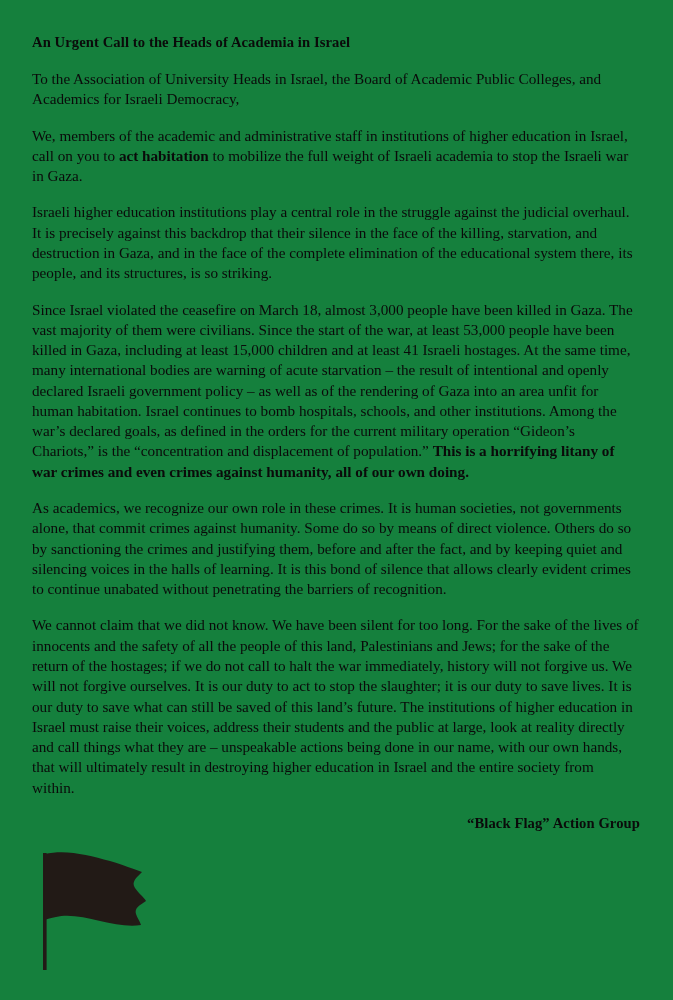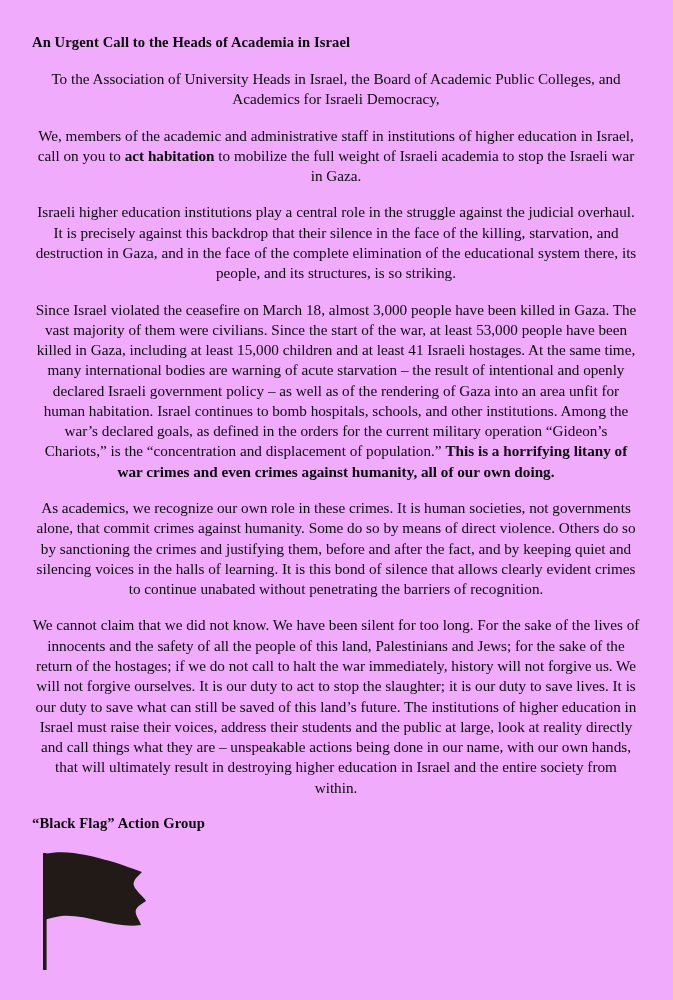--- a/index.html
+++ b/index.html
@@ -11,47 +11,48 @@
     width: 673px;
     height: 1000px;
     font-family: "Liberation Serif", "DejaVu Serif", serif;
     color: #0a0a0a;
     overflow: hidden;
   }
   .page {
     position: relative;
     width: 673px;
     height: 1000px;
-    background: #f0abfc;
+    background: #15803d;
     box-sizing: border-box;
     padding: 33px 33px 0 32px;
   }
   .doc-title {
     font-size: 14.6px;
     font-weight: bold;
     line-height: 1.30;
     margin: 0 0 17px 0;
     letter-spacing: 0.1px;
   }
   .para {
     font-size: 15.2px;
     line-height: 1.335;
     margin: 0 0 16px 0;
-    text-align: center;
+    text-align: left;
     max-width: 610px;
   }
   .para b, .para strong {
     font-weight: bold;
   }
   .signature {
     font-size: 14.6px;
     font-weight: bold;
     line-height: 1.30;
     margin: 6px 0 0 0;
     letter-spacing: 0.1px;
+    text-align: right;
   }
   .flag-wrap {
     margin: 14px 0 0 4px;
     width: 140px;
     height: 130px;
   }
   .flag-svg {
     display: block;
   }
 </style>

